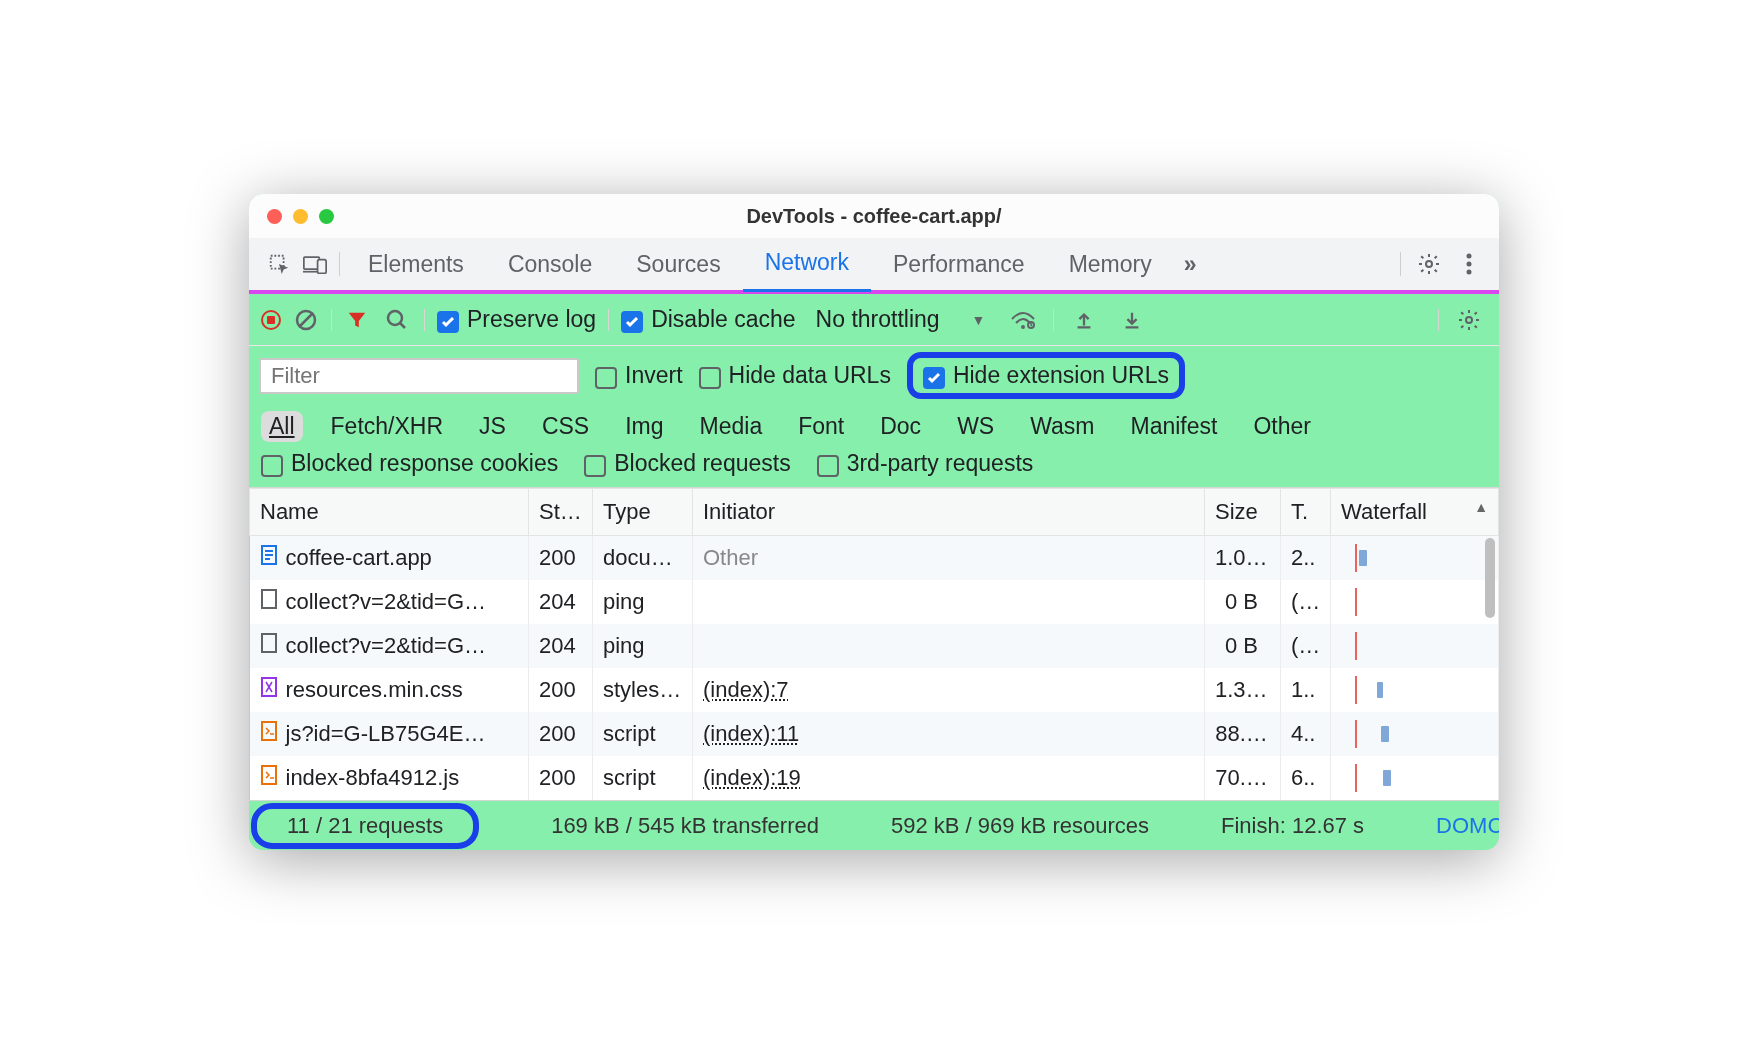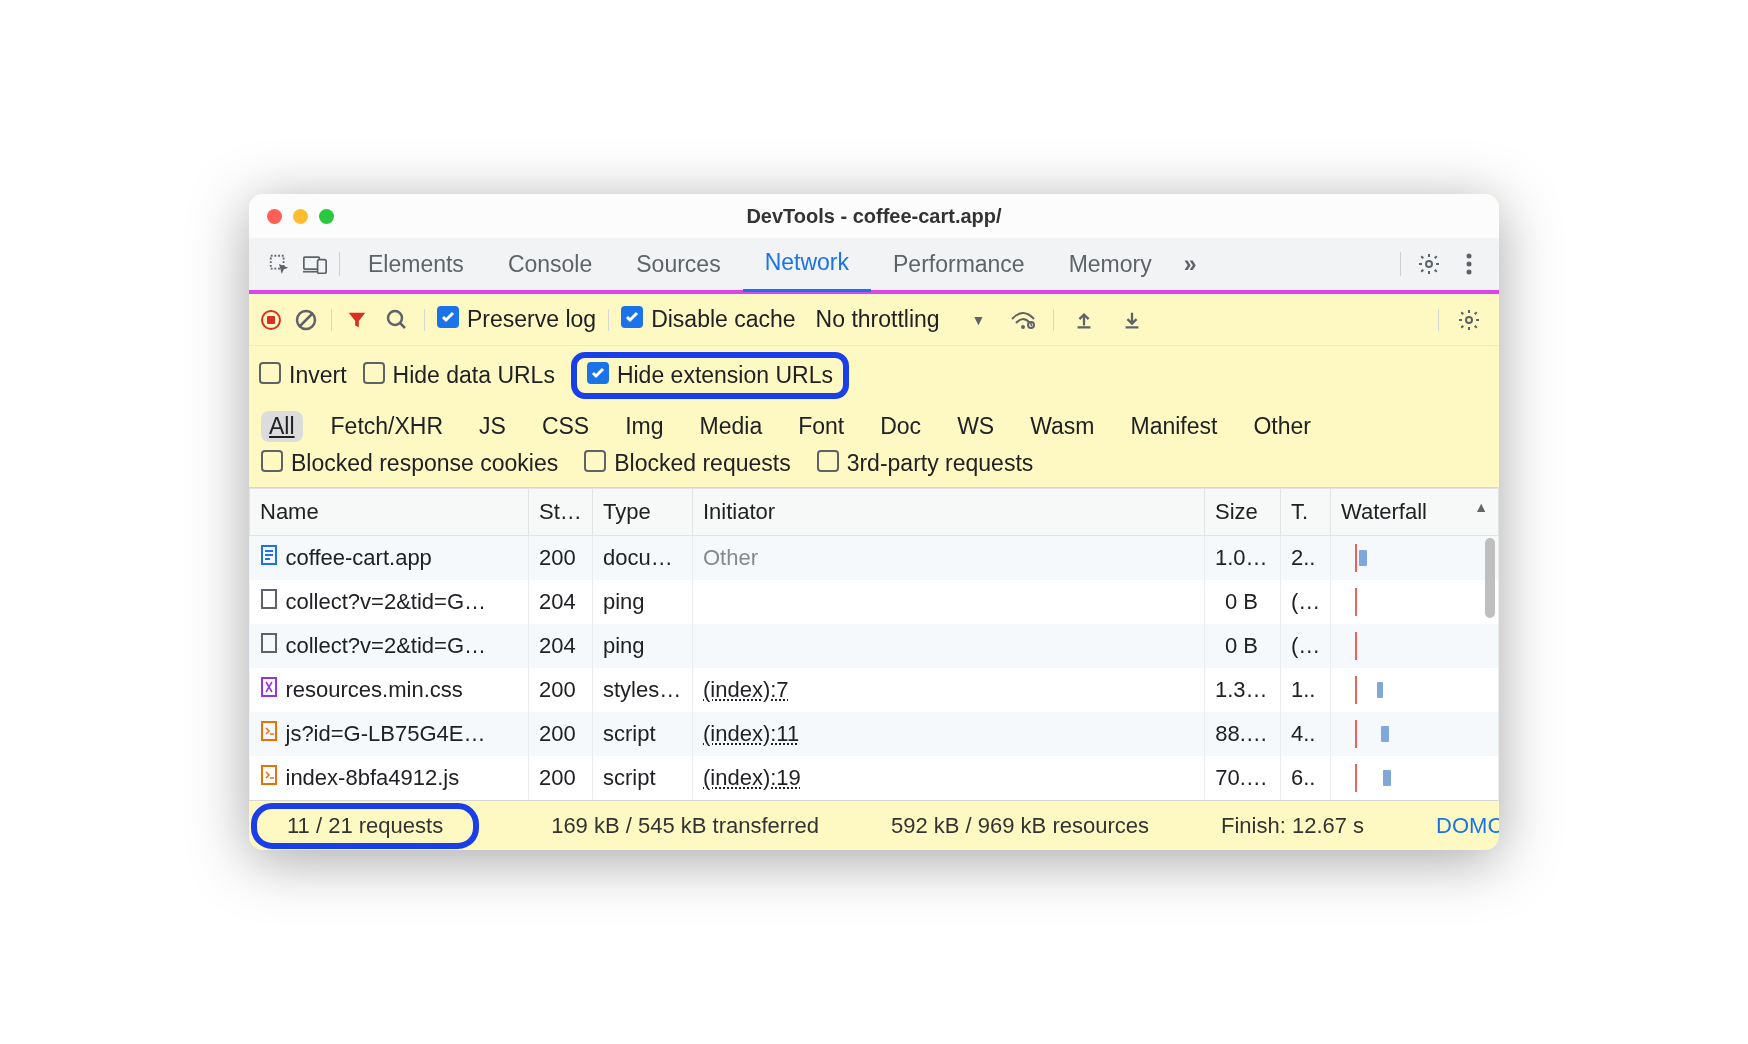--- a/index.html
+++ b/index.html
@@ -7,21 +7,21 @@
     font-family: -apple-system, BlinkMacSystemFont, "Segoe UI", Helvetica, Arial, sans-serif;
     background: #fff;
     display: flex;
     justify-content: center;
     align-items: center;
     min-height: 100vh;
     padding: 40px;
   }
   .window {
     width: 1250px;
-    background: #fef9c3;
+    background: #86efac;
     border-radius: 14px;
     box-shadow: 0 10px 60px rgba(0,0,0,0.35);
     overflow: hidden;
     font-size: 22px;
     color: #202124;
   }
   
   .titlebar {
     display: flex;
     align-items: center;
@@ -118,21 +118,21 @@
     content: '';
     width: 8px; height: 8px;
     background: #d93025;
     border-radius: 1px;
   }
   .toolbar-divider {
     width: 1px; height: 22px; background: #d6d6d6;
   }
   .checkbox-wrap {
     display: flex;
-    align-items: flex-start;
+    align-items: flex-end;
     gap: 8px;
     font-size: 23px;
     cursor: pointer;
   }
   .checkbox {
     width: 22px; height: 22px;
     border: 2px solid #5f6368;
     border-radius: 4px;
     display: flex;
     align-items: center;
@@ -399,20 +399,21 @@
     <div class="toolbar-divider"></div>
     <div class="icon-btn">
       <svg width="24" height="24" viewBox="0 0 24 24" fill="none" stroke="#5f6368" stroke-width="2">
           <circle cx="12" cy="12" r="3"></circle>
           <path d="M12 2v3M12 19v3M4.2 4.2l2.1 2.1M17.7 17.7l2.1 2.1M2 12h3M19 12h3M4.2 19.8l2.1-2.1M17.7 6.3l2.1-2.1"></path>
         </svg>
     </div>
   </div>
 
   <div class="filter-row">
+    <input class="filter-input" placeholder="Filter" style="">
     <label class="checkbox-wrap">
       <span class="checkbox"></span>
       <span>Invert</span>
     </label>
     <label class="checkbox-wrap">
       <span class="checkbox"></span>
       <span>Hide data URLs</span>
     </label>
     <div class="highlight-box">
       <label class="checkbox-wrap">

